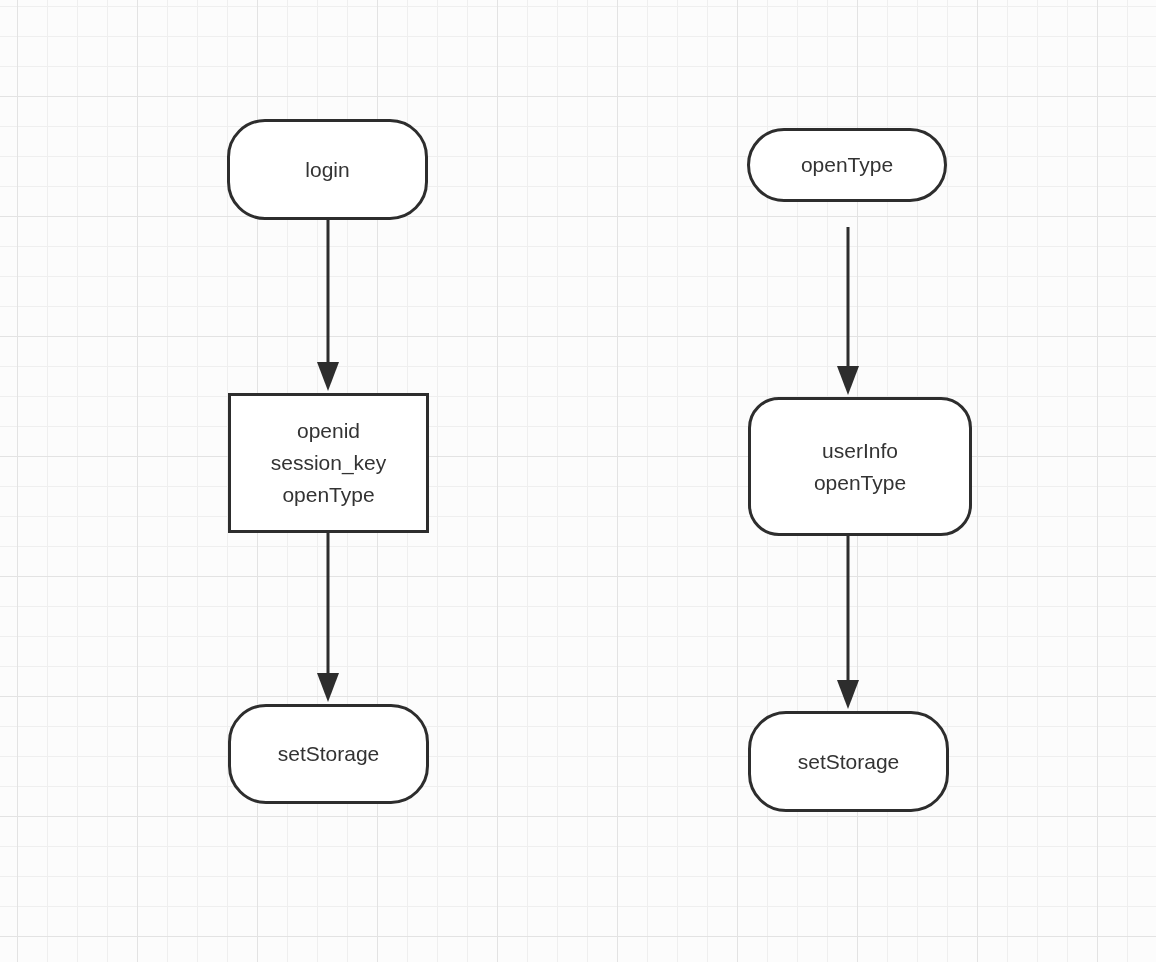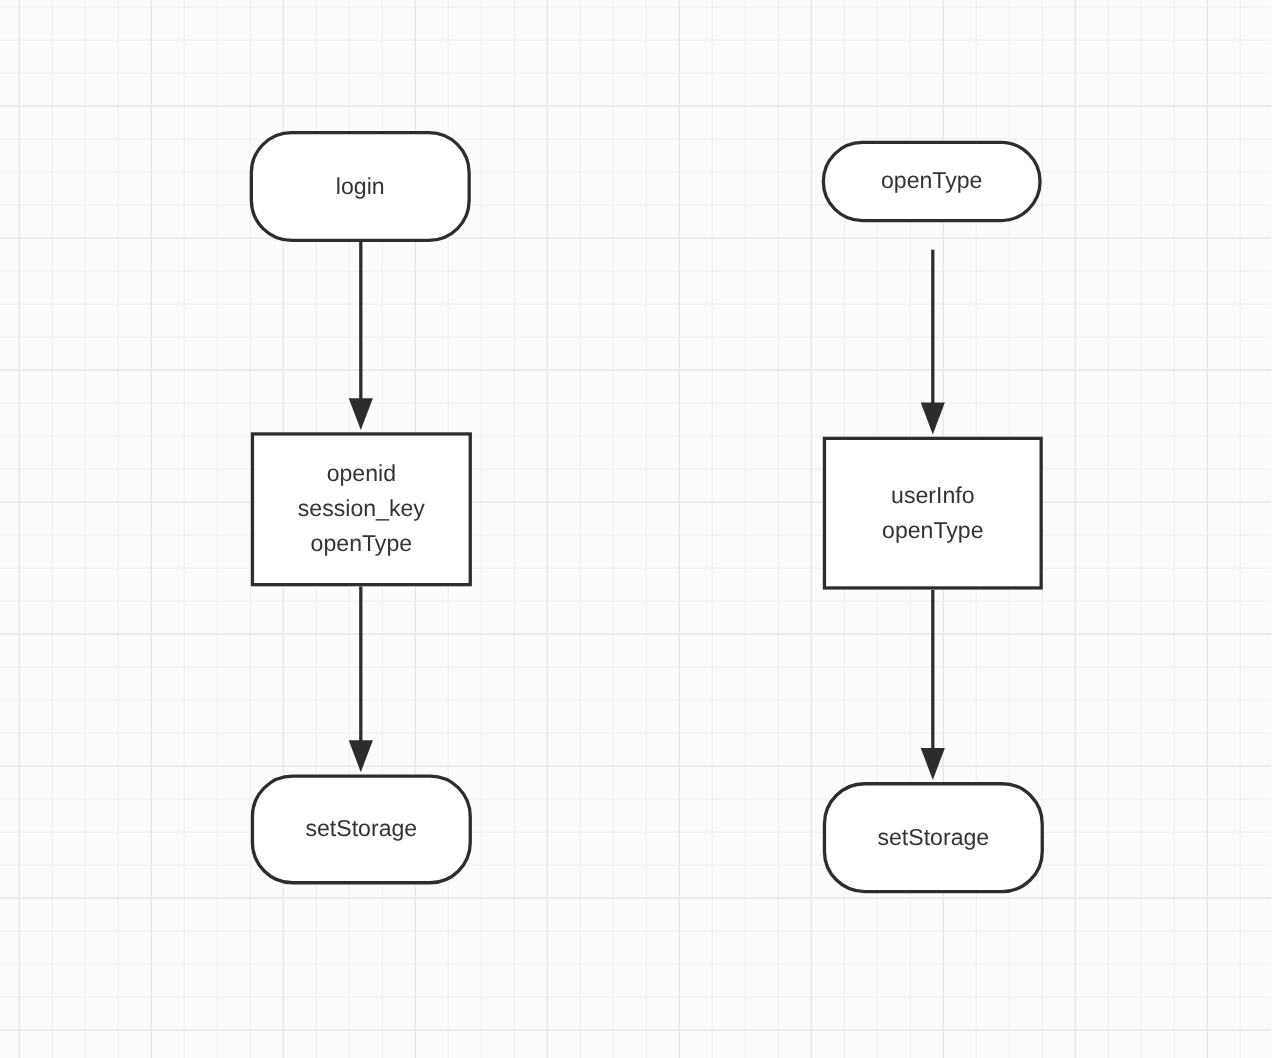--- a/index.html
+++ b/index.html
@@ -60,21 +60,21 @@
   .terminator { border-radius: 38px; }
   .process { border-radius: 0; }
   .node .label-line { display: block; }
 
   
   .n-login      { left: 227px; top: 119px; width: 201px; height: 101px; }
   .n-openid     { left: 228px; top: 393px; width: 201px; height: 140px; }
   .n-setstore-l { left: 228px; top: 704px; width: 201px; height: 100px; }
   
   .n-opentype   { left: 747px; top: 128px; width: 200px; height: 74px;  }
-  .n-userinfo   { left: 748px; top: 397px; width: 200px; height: 139px; }
+  .n-userinfo   { left: 748px; top: 397px; width: 224px; height: 139px; border-radius: 31px; }
   .n-setstore-r { left: 748px; top: 711px; width: 201px; height: 101px; }
 </style>
 </head>
 <body>
 
 <div class="canvas">
 
   <svg class="edges" viewBox="0 0 1156 962" xmlns="http://www.w3.org/2000/svg">
     <g>
       <line x1="328" y1="220" x2="328" y2="378"></line>

